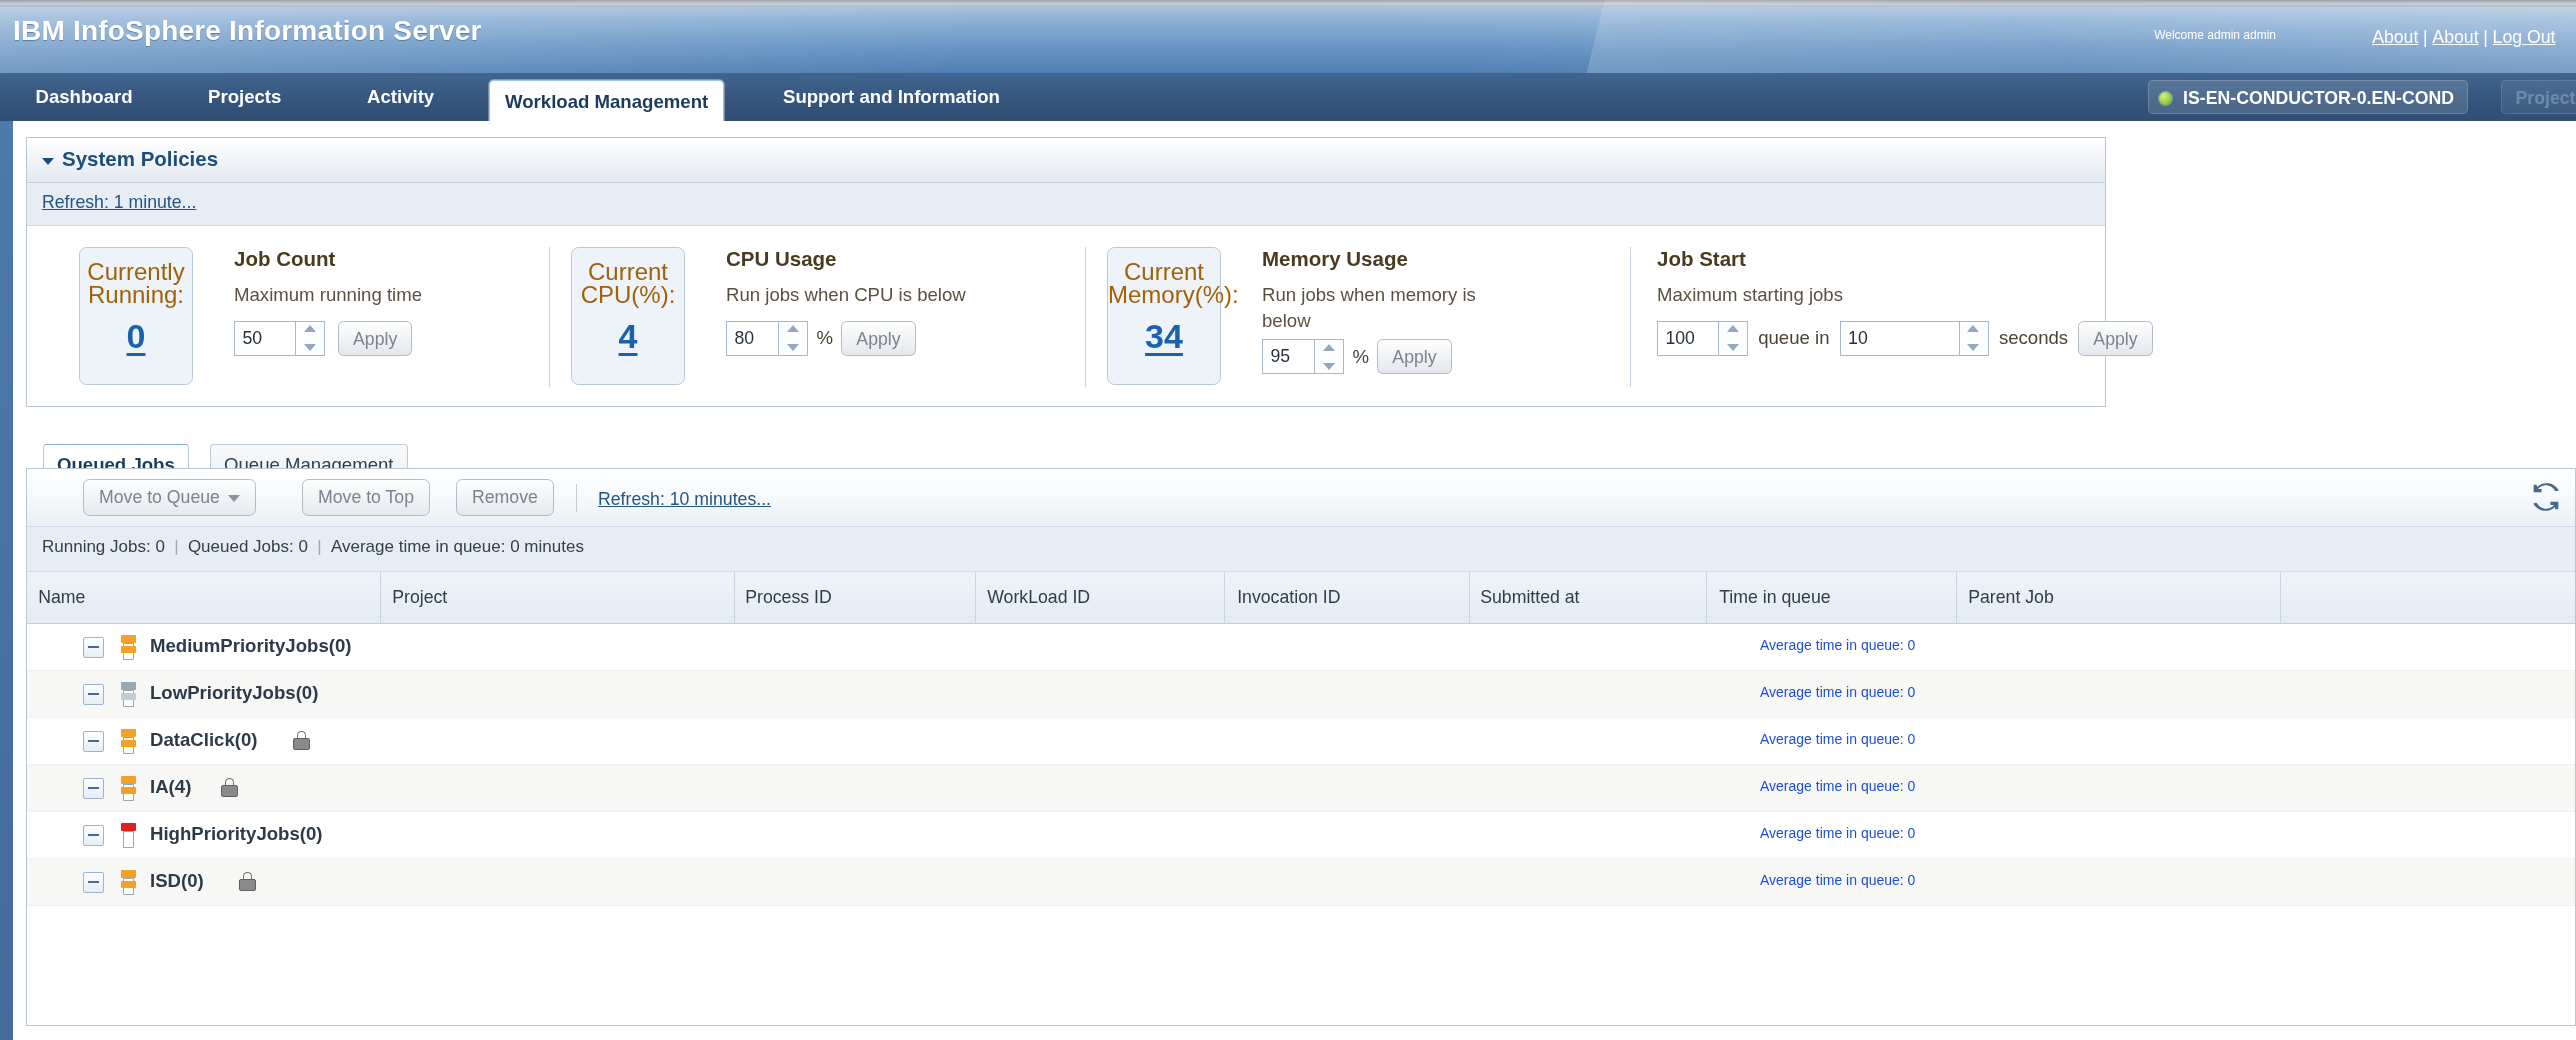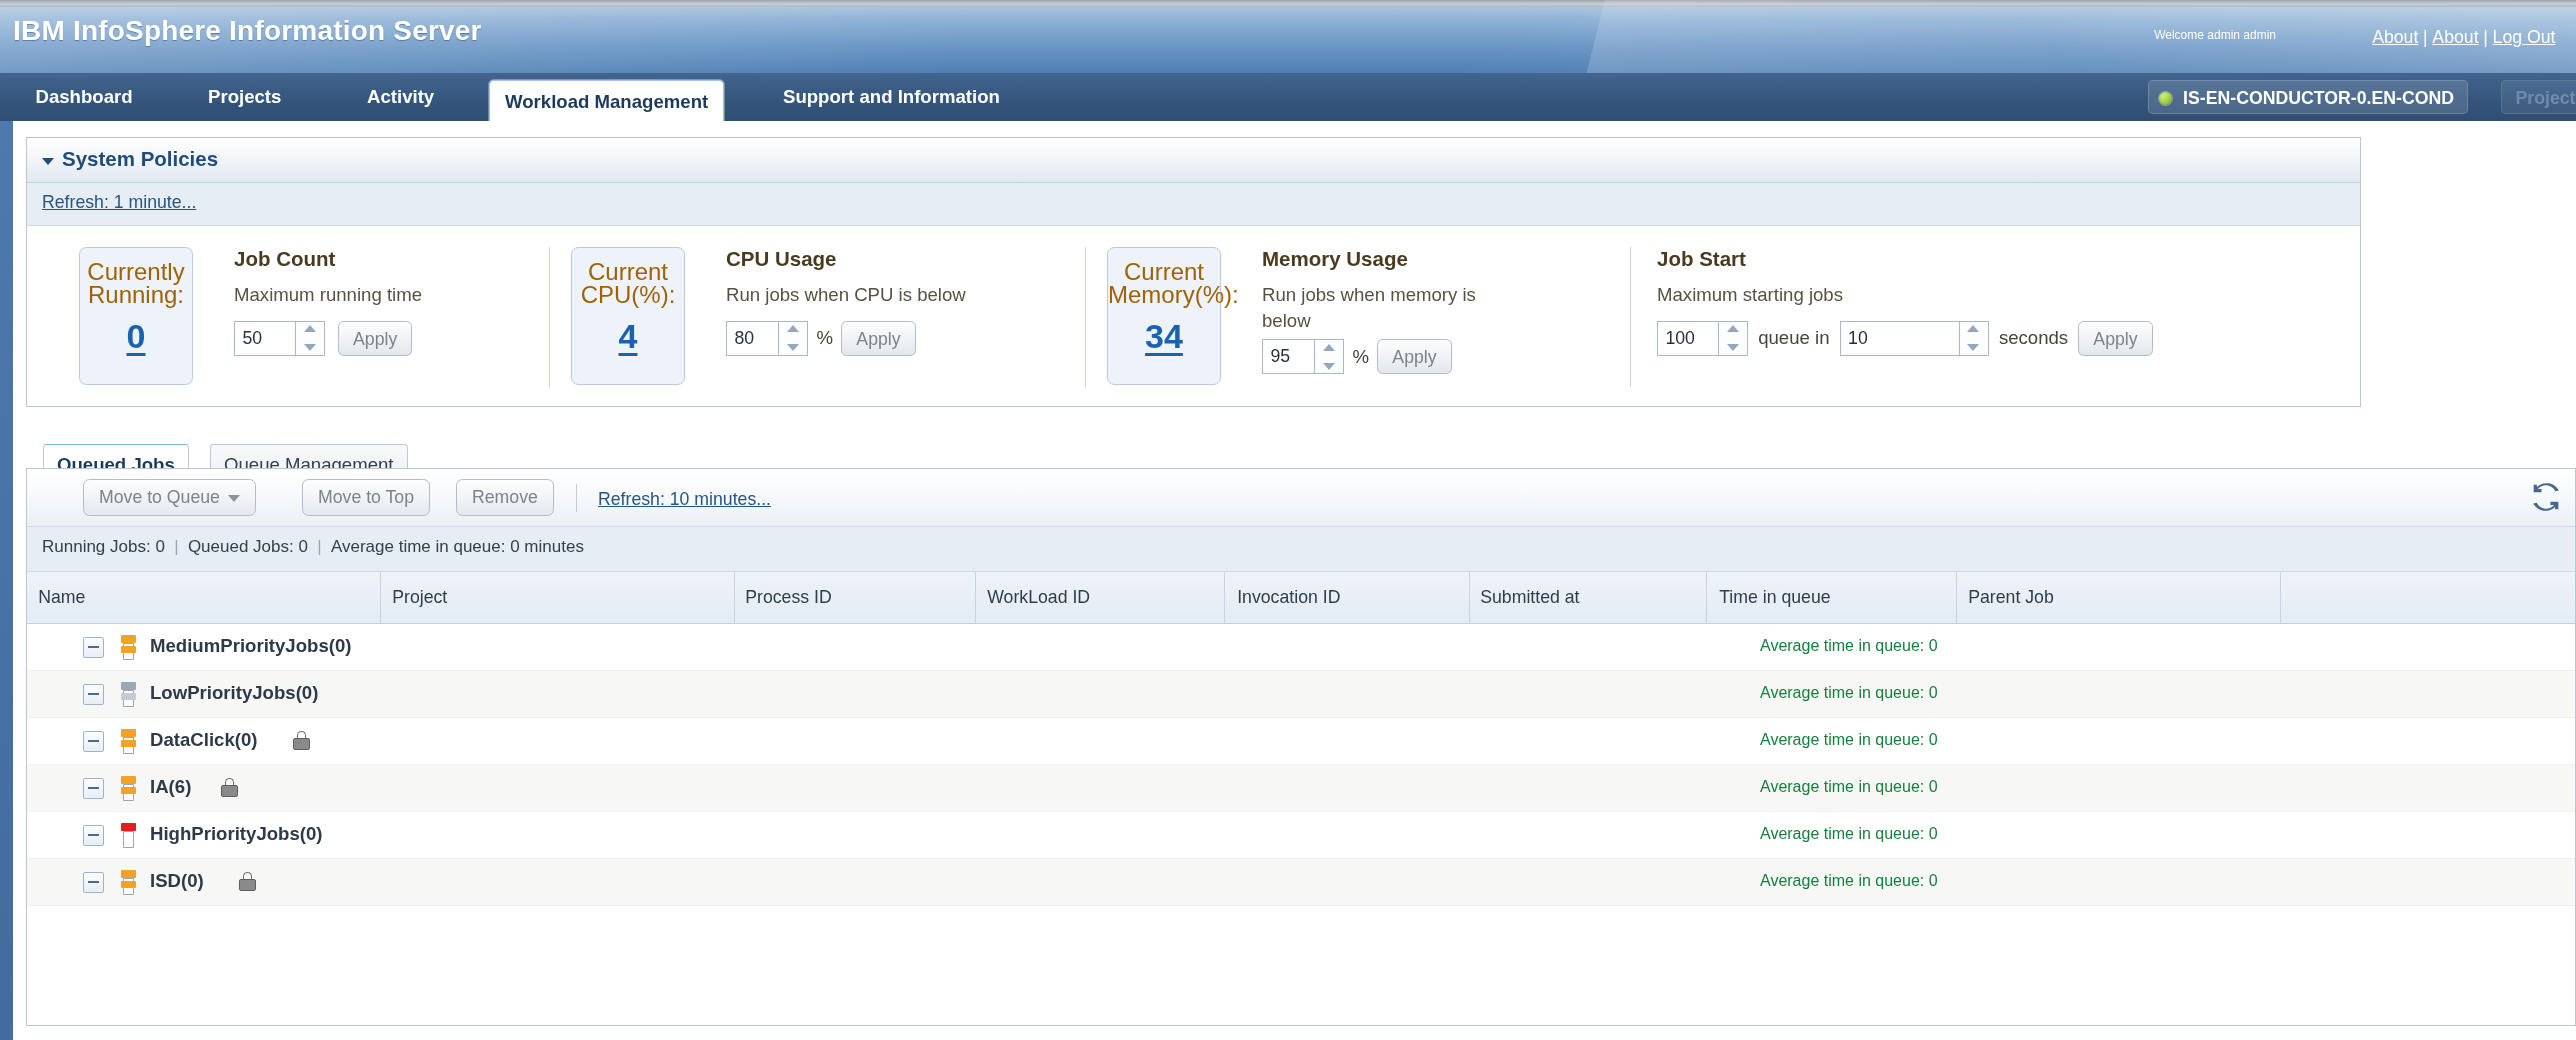--- a/index.html
+++ b/index.html
@@ -102,21 +102,21 @@
   }
 
   
   .content{
     position:absolute; left:13px; top:121px; width:2563px; height:919px;
     background:#ffffff;
   }
 
   
   .panel{
-    position:absolute; left:13px; top:16px; width:2335px; height:270px;
+    position:absolute; left:13px; top:16px; width:2080px; height:270px;
     border:0.9px solid #b8c6d6; background:#ffffff;
   }
   .panel-head{
     height:45px; background:linear-gradient(180deg,#ffffff 0%, #eef2f7 60%, #e2e9f1 100%);
     border-bottom:0.9px solid #c3d0de; position:relative;
   }
   .panel-head .caret{
     position:absolute; left:15px; top:19.5px;
     width:0;height:0;border-left:6.5px solid transparent;border-right:6.5px solid transparent;
     border-top:7.4px solid #1f4c7a;
@@ -297,21 +297,21 @@
     position:absolute; left:3.7px; top:0; width:9.3px; height:8.4px;
     border:1.9px solid #6f6f6f; border-bottom:none;
     border-top-left-radius:5.6px; border-top-right-radius:5.6px;
   }
   .lock .bodyl{
     position:absolute; left:0; top:7.4px; width:17px; height:11.2px;
     background:#8a8a8a; border:0.9px solid #5f5f5f; border-radius:1.9px;
   }
   .row .avgtime{
     position:absolute; left:1733px; top:13px;
-    font-size:16px; color:#15803d; white-space:nowrap;
+    font-size:14px; color:#1d4ed8; white-space:nowrap;
   }
 </style>
 </head>
 <body>
 
 <div class="banner">
   <div class="banner-topline"></div>
   <div class="product-title">IBM InfoSphere Information Server</div>
   <div class="welcome">Welcome admin admin</div>
   <div class="banner-links">
@@ -521,21 +521,21 @@
         <span class="avgtime">Average time in queue: 0</span>
       </div>
 
       <div class="row alt">
         <span class="expander"></span>
         <span class="qicon">
           <span class="body"></span>
             <span class="cap" style="background:#f2a227;"></span>
             <span class="band" style="background:#f2a227;"></span>
         </span>
-        <span class="rname">IA(6)</span>
+        <span class="rname">IA(4)</span>
         <span class="lock" style="left:194px;">
             <span class="shackle"></span>
             <span class="bodyl"></span>
           </span>
         <span class="avgtime">Average time in queue: 0</span>
       </div>
 
       <div class="row">
         <span class="expander"></span>
         <span class="qicon">

